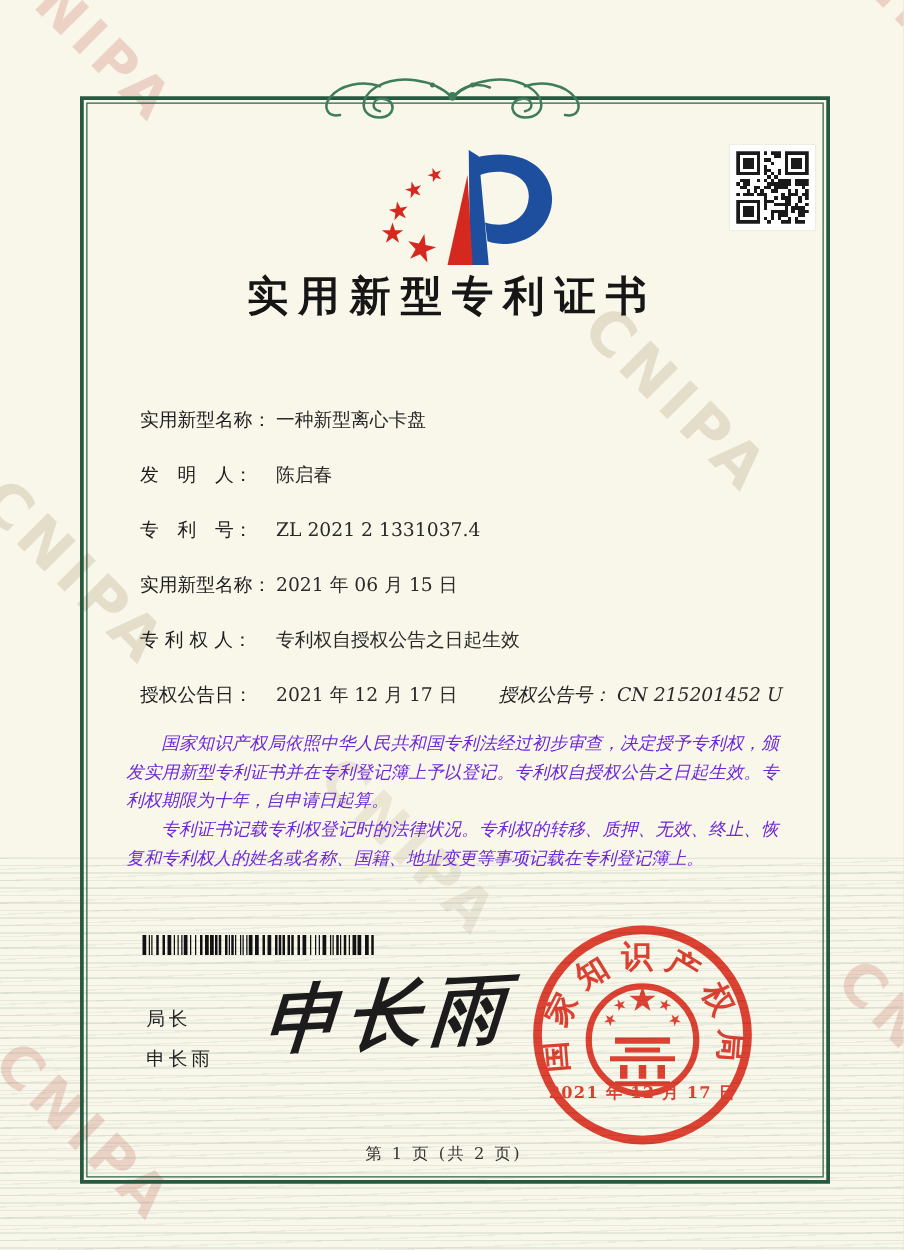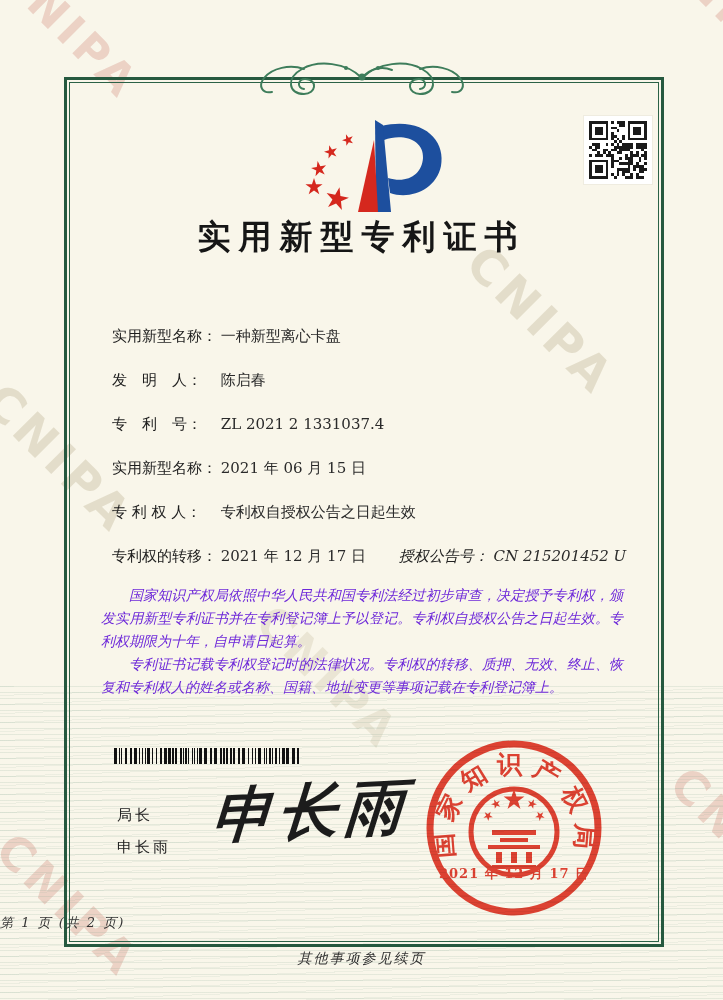--- a/index.html
+++ b/index.html
@@ -33,22 +33,22 @@
   .body-text{position:absolute;left:101px;top:584px;width:522px;font-size:14px;line-height:23px;
              text-align:justify;font-style:italic;color:#6d28d9;}
   .body-text p{margin:0;text-indent:2em;}
   .barcode{position:absolute;left:114px;top:748px;width:186px;height:16px;font-size:0;line-height:0;}
   .barcode span{display:inline-block;height:16px;vertical-align:top;}
   .sig-title{position:absolute;left:117px;top:806px;font-size:15px;letter-spacing:3px;color:#222;}
   .sig-name{position:absolute;left:117px;top:838px;font-size:15px;letter-spacing:3px;color:#222;}
   .autograph{position:absolute;left:212px;top:772px;font-size:60px;font-weight:600;font-style:italic;
              letter-spacing:6px;color:#1c1c1c;transform:rotate(-3deg) skewX(-7deg);}
   .seal{position:absolute;left:424px;top:738px;mix-blend-mode:multiply;opacity:0.95;}
-  .page-info{position:absolute;left:0;top:914px;width:710px;
-             font-size:13px;letter-spacing:2px;color:#333;font-style:italic;}
+  .page-info{position:absolute;left:0;top:914px;width:710px;text-align:center;
+             font-size:13px;letter-spacing:2px;color:#333;}
   .continuation{position:absolute;left:0;top:950px;width:723px;text-align:center;
                 font-size:14px;font-style:italic;letter-spacing:2px;color:#333;}
 </style>
 </head>
 <body>
 
 <div class="page">
 
   <div class="wm pink" style="left:-16px;top:4px;font-size:44px;">CNIPA</div>
   <div class="wm pink" style="left:642px;top:-18px;font-size:44px;">CNIPA</div>
@@ -349,21 +349,21 @@
     </div>
     <div class="frow">
       <span class="flabel">实用新型名称：</span>
       <span class="fvalue">2021 年 06 月 15 日</span>
     </div>
     <div class="frow">
       <span class="flabel">专 利 权 人：</span>
       <span class="fvalue">专利权自授权公告之日起生效</span>
     </div>
     <div class="frow">
-      <span class="flabel">专利权的转移：</span>
+      <span class="flabel">授权公告日：</span>
       <span class="fvalue">2021 年 12 月 17 日</span>
       <span class="fpair2">
         <span>授权公告号：</span>
         <span class="fvalue">CN 215201452 U</span>
       </span>
     </div>
   </div>
 
   <div class="body-text">
     <p>国家知识产权局依照中华人民共和国专利法经过初步审查，决定授予专利权，颁发实用新型专利证书并在专利登记簿上予以登记。专利权自授权公告之日起生效。专利权期限为十年，自申请日起算。</p>
@@ -396,14 +396,13 @@
       <rect x="64" y="107" width="52" height="4"></rect>
       <rect x="72" y="114" width="6" height="11"></rect>
       <rect x="87" y="114" width="6" height="11"></rect>
       <rect x="102" y="114" width="6" height="11"></rect>
       <rect x="68" y="127" width="44" height="4"></rect>
     </g>
     <text x="90" y="140" text-anchor="middle" font-size="13" font-weight="bold" fill="#e23a2b" letter-spacing="1" font-family="DejaVu Serif, serif">2021 年 12 月 17 日</text>
   </svg>
 
   <div class="page-info">第 1 页 (共 2 页)</div>
-  <div class="continuation">其他事项参见续页</div>
 </div>
 
 </body></html>

